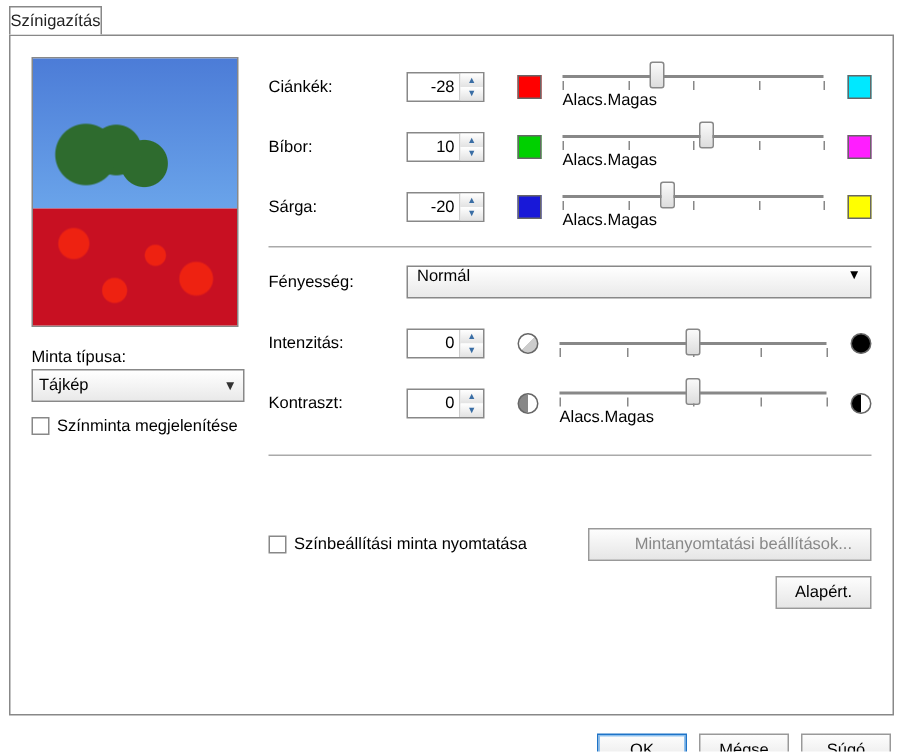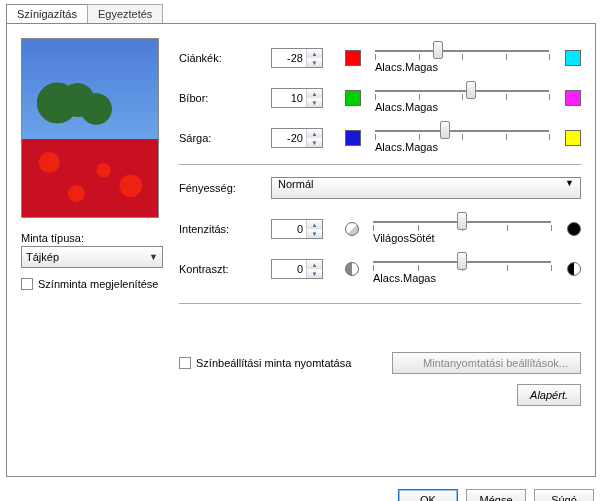--- a/index.html
+++ b/index.html
@@ -1,18 +1,18 @@
 <!DOCTYPE html>
 <html><head>
 <meta charset="utf-8">
 <style>
   * { box-sizing: border-box; font-family: "Segoe UI", Tahoma, sans-serif; font-size: 11px; }
   body { margin: 0; background: #fff; width: 602px; height: 501px; overflow: hidden; }
   .tabs { display: flex; margin: 4px 0 0 6px; position: relative; z-index: 2; }
-  .tab { border: 1px solid #888; padding: 3px 10px; background: #fff; border-bottom: none; margin-right: -1px; color: #222; }
+  .tab { border: 1px solid #888; padding: 3px 0; background: #fff; border-bottom: none; margin-right: -1px; color: #222; }
   .tab.inactive { background: #f4f4f4; border-color: #aaa; color: #333; }
   .panel { border: 1px solid #888; margin: 0 6px 6px 6px; padding: 14px 14px 10px 14px; height: 454px; position: relative; }
   .cols { display: flex; gap: 14px; }
   .left { width: 144px; }
   .thumb { width: 138px; height: 180px; border: 1px solid #888; display: block; }
   .thumb .sky { height: 56%; background: linear-gradient(#4c7cd7,#6aa4ea); display:flex; align-items:flex-end; }
   .thumb .trees { width:60%; height:60%; margin-left:8%; background:
       radial-gradient(circle at 30% 40%, #2e6b2e 30%, transparent 31%),
       radial-gradient(circle at 55% 35%, #2e6b2e 28%, transparent 29%),
       radial-gradient(circle at 78% 50%, #2e6b2e 22%, transparent 23%); }
@@ -43,30 +43,29 @@
   .labels { display:flex; font-size:10px; margin-top:2px; }
   .sw2 { width:16px; height:16px; margin-left:10px; border:1px solid #666; }
   .endicon { width:14px; height:14px; margin-left:10px; border-radius:50%; }
   hr.sep { border:none; border-top:1px solid #aaa; margin:6px 0 10px 0; }
   .brow { display:flex; align-items:center; height:26px; margin-top:6px; }
   .brow .rlabel { width:92px; }
   .bcombo { flex:1; height:22px; border:1px solid #888; background:linear-gradient(#fff,#e9e9e9); display:flex; align-items:flex-start; justify-content:space-between; padding:0 6px; }
   .footer1 { display:flex; align-items:center; justify-content:space-between; margin-top:48px; }
   .btn { border:1px solid #999; background:linear-gradient(#fdfdfd,#e6e6e6); padding:3px 12px; min-width:60px; text-align:center; height:22px; line-height:15px; }
   .btn.disabled { color:#888;padding-left:30px; }
-  .footer2 { display:flex; justify-content:flex-end; margin-top:10px;font-style:italic; }
+  .footer2 { display:flex; justify-content:flex-end; margin-top:10px; }
   .btnrow { display:flex; justify-content:flex-end; gap:8px; padding:6px 8px 0 0; }
   .btn.def { border:1px solid #1e74c8; box-shadow:0 0 0 1px #8fc1ee inset; }
 </style>
 </head>
 <body>
 
 <div class="tabs">
   <div class="tab">Színigazítás</div>
-  <div class="tab inactive">Egyeztetés</div>
 </div>
 
 <div class="panel">
   <div class="cols">
     <div class="left">
       <div class="thumb">
         <div class="sky">
             <div class="trees"></div>
           </div>
         <div class="field"></div>
@@ -188,24 +187,20 @@
      <div class="sl-wrap">
               <div class="sl">
     <div class="track"></div>
                 <span class="tick" style="left:0%"></span>
                 <span class="tick" style="left:25%"></span>
                 <span class="tick" style="left:50%"></span>
                 <span class="tick" style="left:75%"></span>
                 <span class="tick" style="left:100%"></span>
     <div class="knob" style="left:calc(50% - 5px)"></div>
               </div>
-    <div class="labels">
-                <span>Világos</span>
-                <span>Sötét</span>
-              </div>
             </div>
      <div class="endicon" style="border:1px solid #666;background:#000"></div>
    </div>
           <div class="row">
      <div class="rlabel">Kontraszt:</div>
      <div class="spin">
     <input value="0" style="">
     <div class="btns">
                 <div class="b">▲</div>
                 <div class="b">▼</div>

